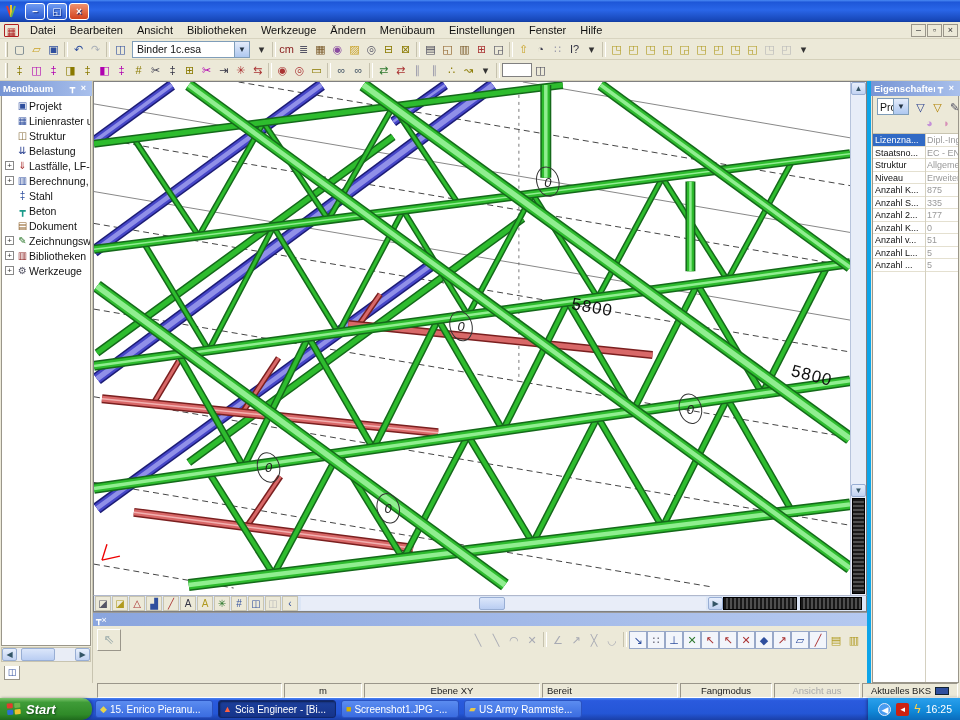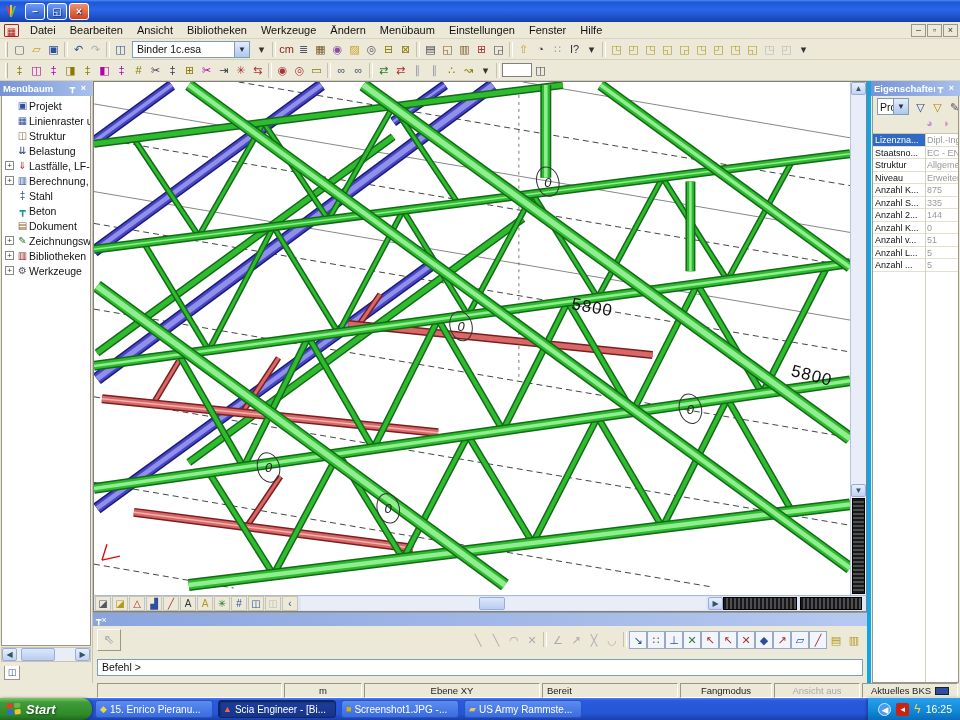--- a/index.html
+++ b/index.html
@@ -559,23 +559,20 @@
               <span class="icon boxed" style="color: rgb(170, 51, 51);">↖</span>
               <span class="icon boxed" style="color: rgb(170, 51, 51);">✕</span>
               <span class="icon boxed" style="color: rgb(47, 79, 158);">◆</span>
               <span class="icon boxed" style="color: rgb(170, 51, 51);">↗</span>
               <span class="icon boxed" style="color: rgb(47, 79, 158);">▱</span>
               <span class="icon boxed" style="color: rgb(170, 51, 51);">╱</span>
               <span class="icon" style="color: rgb(176, 154, 32);">▤</span>
               <span class="icon" style="color: rgb(176, 154, 32);">▥</span>
             </span>
         </div>
-        <div class="cmdinputrow">
-          <input class="cmdinput" value="Befehl &gt;" style="">
-        </div>
       </div>
     </div>
 
     <div class="dock right">
       <div class="dockhdr">
         <span class="dh">Eigenschaften</span>
         <span class="db">┳</span>
         <span class="db">×</span>
       </div>
       <div class="propbody">
@@ -617,21 +614,21 @@
             <div class="prow">
               <span class="pl">Anzahl K...</span>
               <span class="pv">875</span>
             </div>
             <div class="prow">
               <span class="pl">Anzahl S...</span>
               <span class="pv">335</span>
             </div>
             <div class="prow">
               <span class="pl">Anzahl 2...</span>
-              <span class="pv">144</span>
+              <span class="pv">177</span>
             </div>
             <div class="prow">
               <span class="pl">Anzahl K...</span>
               <span class="pv">0</span>
             </div>
             <div class="prow">
               <span class="pl">Anzahl v...</span>
               <span class="pv">51</span>
             </div>
             <div class="prow">

